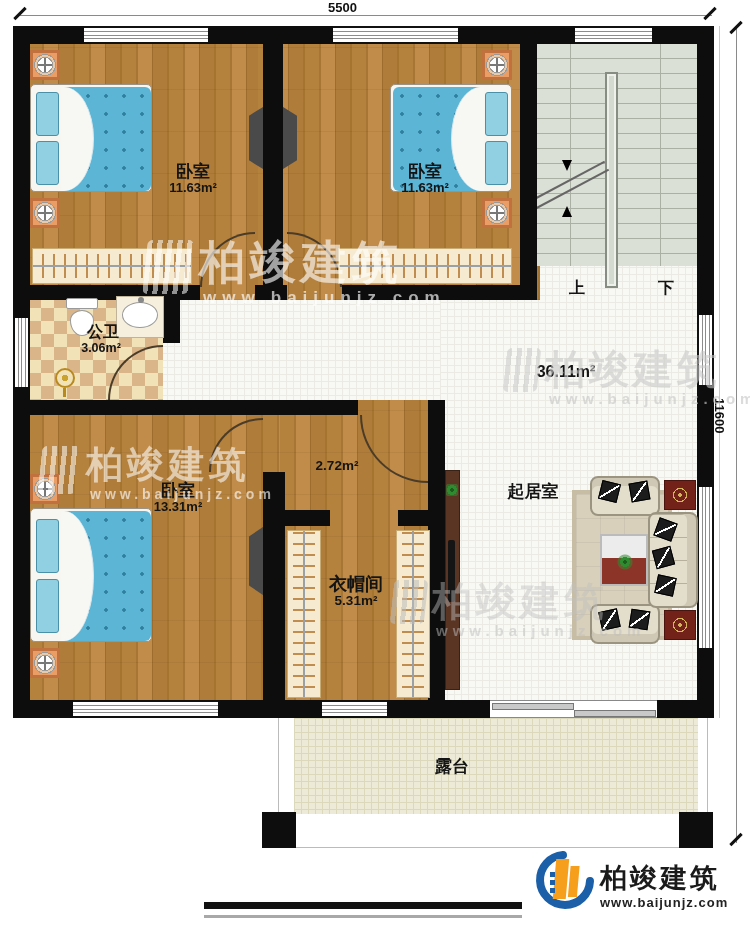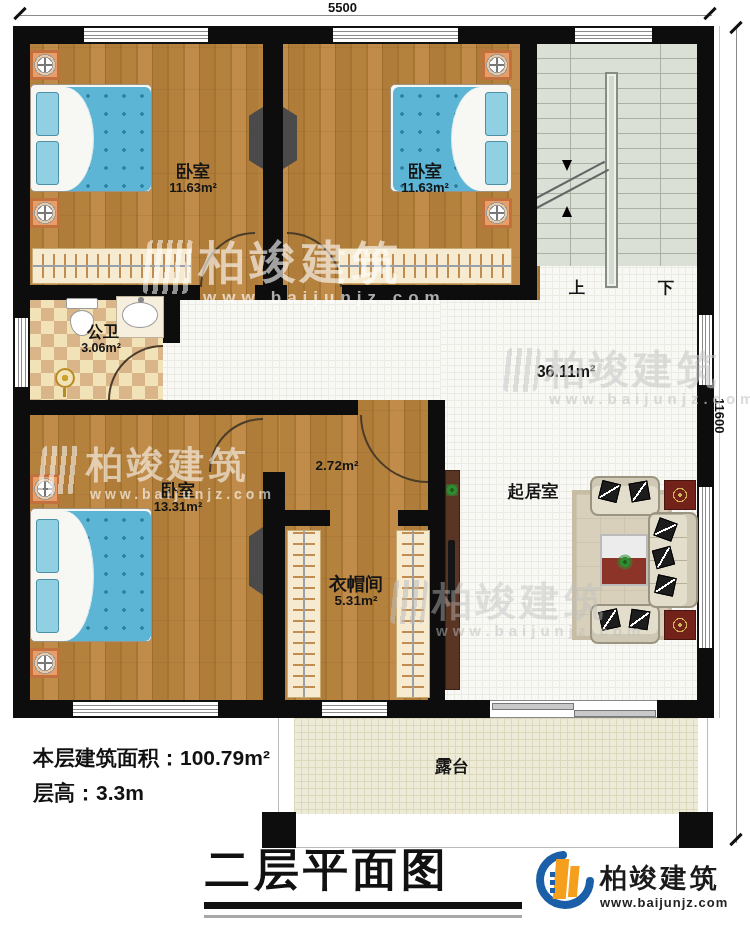--- a/index.html
+++ b/index.html
@@ -244,28 +244,21 @@
     <div class="wmic abs" style="left:0;top:2px;width:34px;height:44px;"></div>
     <div class="wmbrand abs" style="left:40px;top:-4px;font-size:40px;letter-spacing:4px;color:rgba(200,200,200,.6);">柏竣建筑</div>
     <div class="wmurl abs" style="left:44px;top:44px;font-size:15px;letter-spacing:5px;color:rgba(200,200,200,.65);">www.baijunjz.com</div>
   </div>
   <div class="wm" style="left:392px;top:578px;color:#bdbdbd;">
     <div class="wmic abs" style="left:0;top:2px;width:34px;height:44px;"></div>
     <div class="wmbrand abs" style="left:40px;top:-4px;font-size:40px;letter-spacing:4px;color:rgba(190,190,190,.45);">柏竣建筑</div>
     <div class="wmurl abs" style="left:44px;top:44px;font-size:15px;letter-spacing:5px;color:rgba(190,190,190,.5);">www.baijunjz.com</div>
   </div>
 
-  <div class="abs" style="left:33px;top:744px;font-size:21px;font-weight:700;color:#111;">
-    <span>本层建筑面积：</span><span>100.79m²</span>
-  </div>
-  <div class="abs" style="left:33px;top:779px;font-size:21px;font-weight:700;color:#111;">
-    <span>层高：</span><span>3.3m</span>
-  </div>
-
-  <div class="abs" style="left:205px;top:840px;font-size:45px;font-weight:700;letter-spacing:4px;color:#111;">二层平面图</div>
+
   <div class="abs" style="left:204px;top:902px;width:318px;height:7px;background:#111;"></div>
   <div class="abs" style="left:204px;top:915px;width:318px;height:3px;background:#a8a8a8;"></div>
 
   <div class="abs" style="left:533px;top:850px;width:62px;height:62px;">
     <svg width="62" height="62" viewBox="0 0 62 62">
       <path d="M30 5 A25 25 0 1 0 57 31" fill="none" stroke="#1a5fa8" stroke-width="8" stroke-linecap="round"></path>
       <rect x="24" y="9" width="13" height="40" fill="#f59f1d" transform="skewX(-5)"></rect>
       <rect x="39" y="16" width="9" height="31" fill="#f59f1d" transform="skewX(-5)"></rect>
       <rect x="17" y="22" width="5" height="5" fill="#1a5fa8"></rect>
       <rect x="17" y="30" width="5" height="5" fill="#1a5fa8"></rect>

